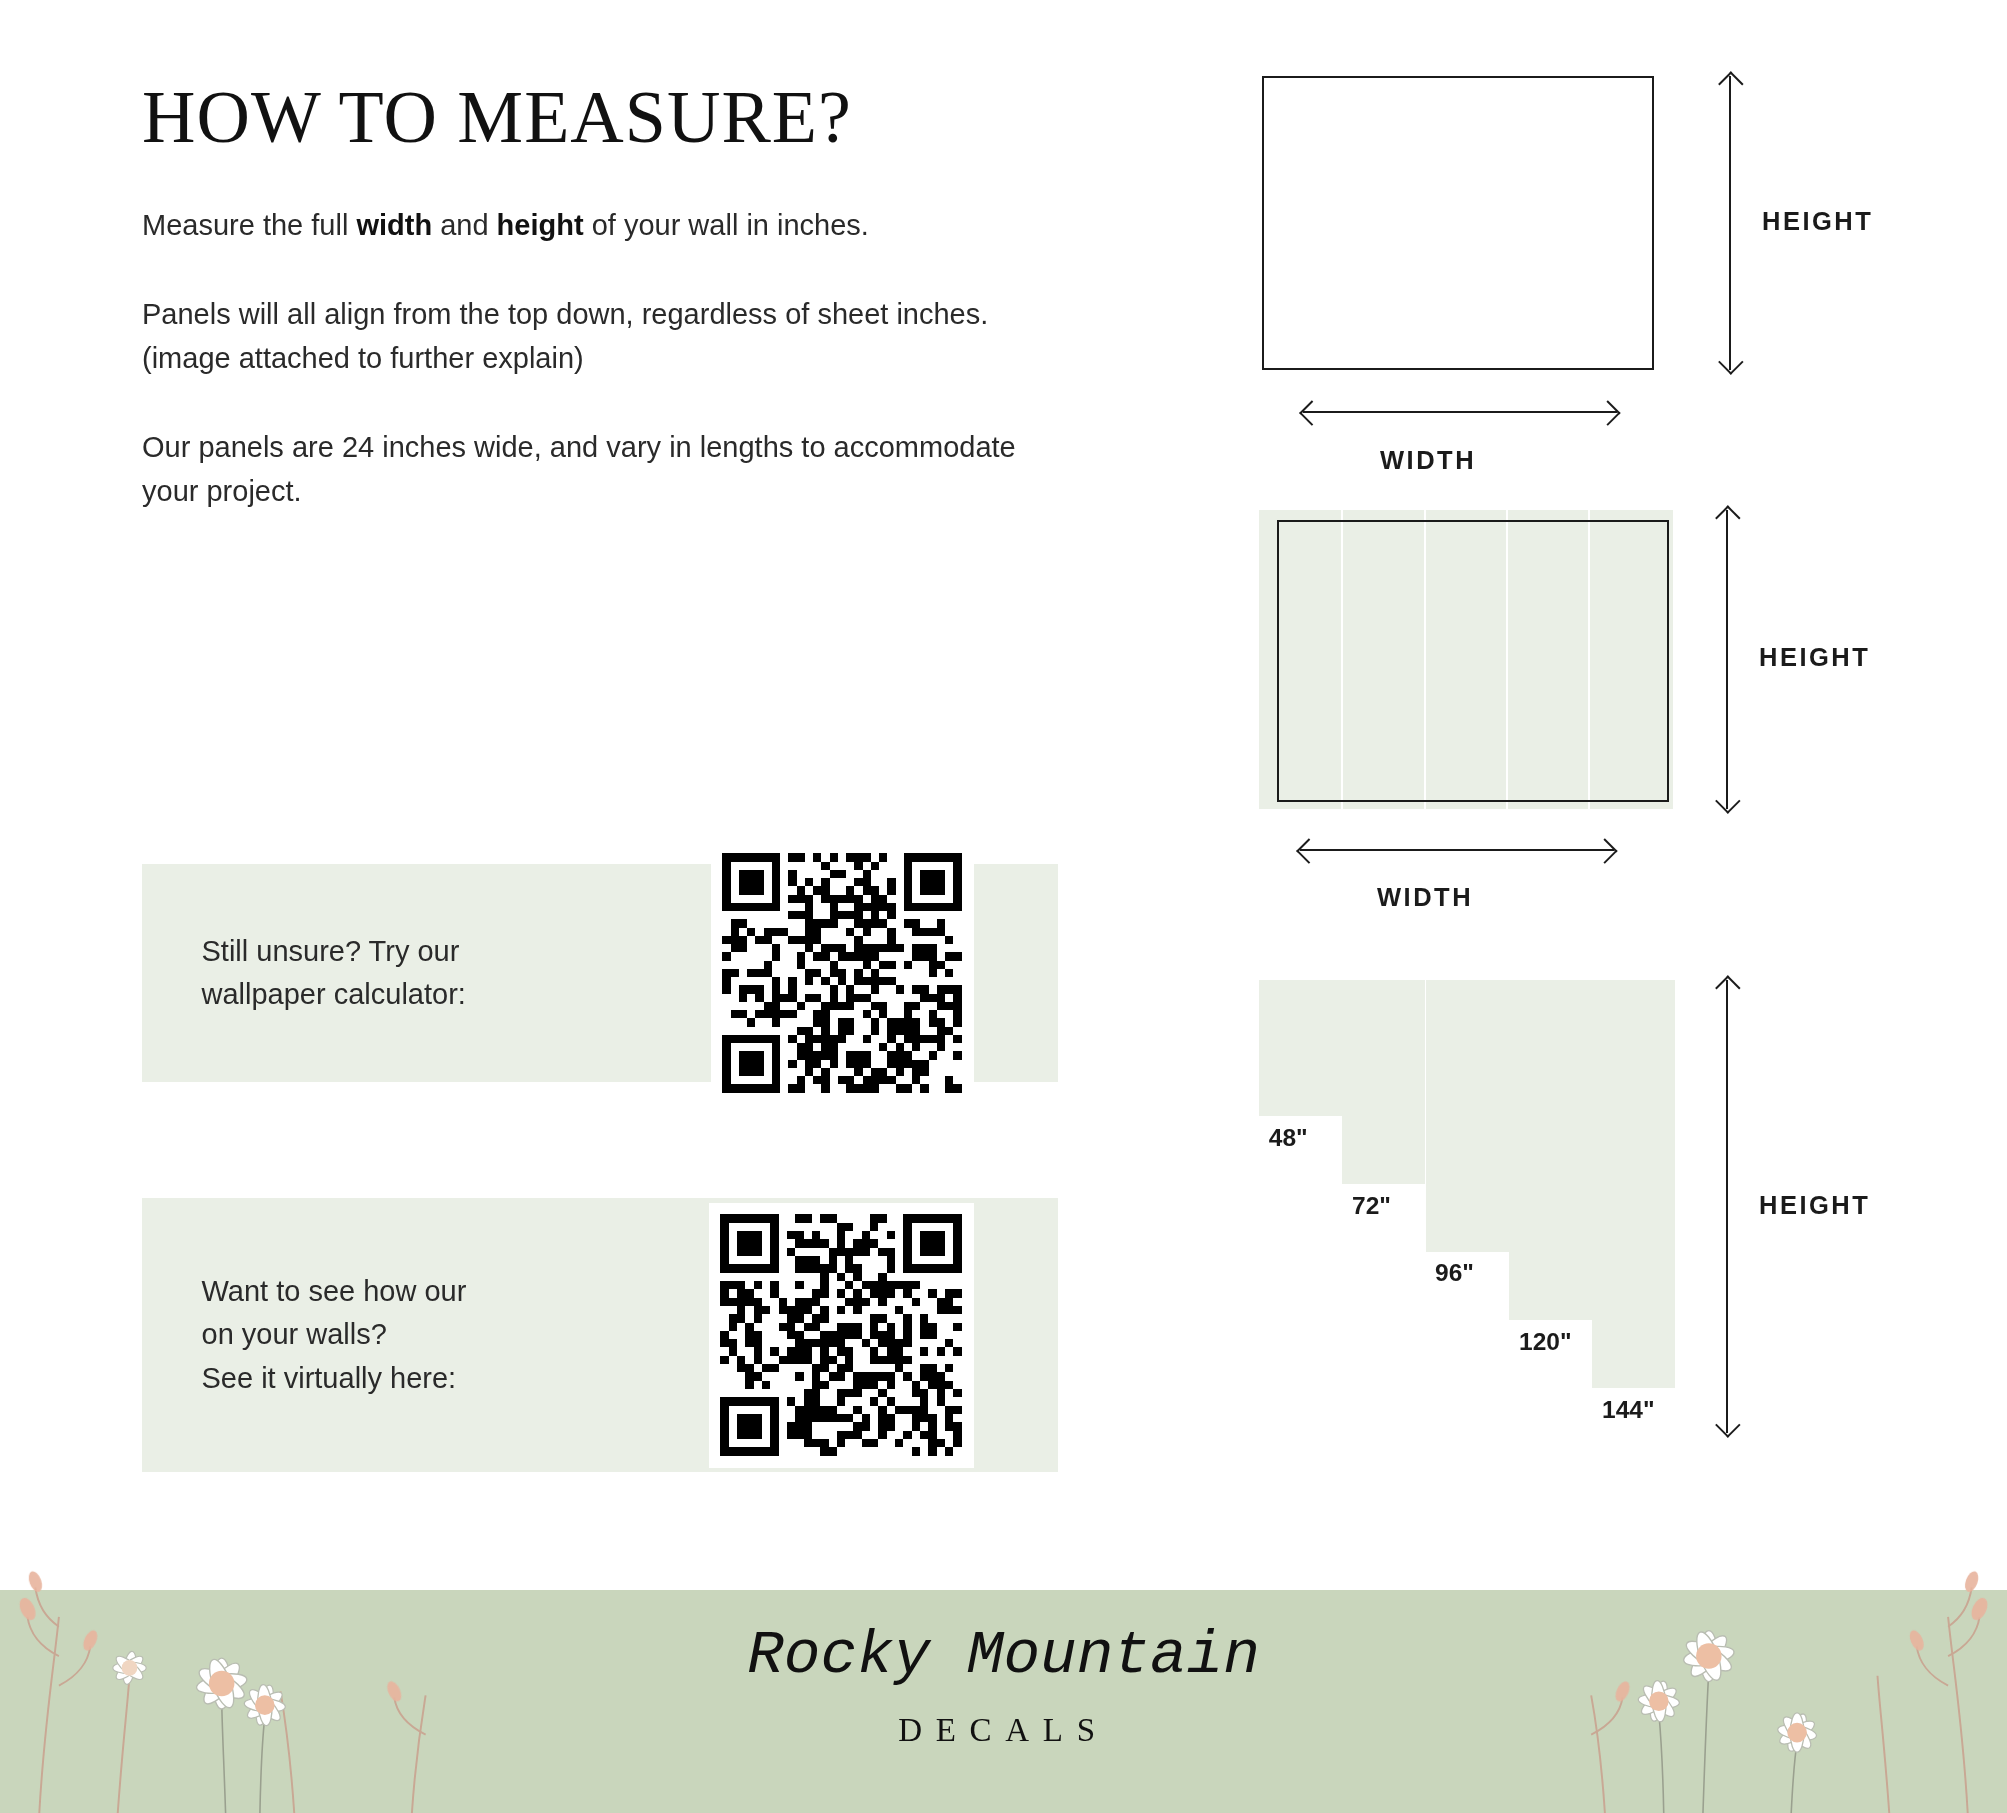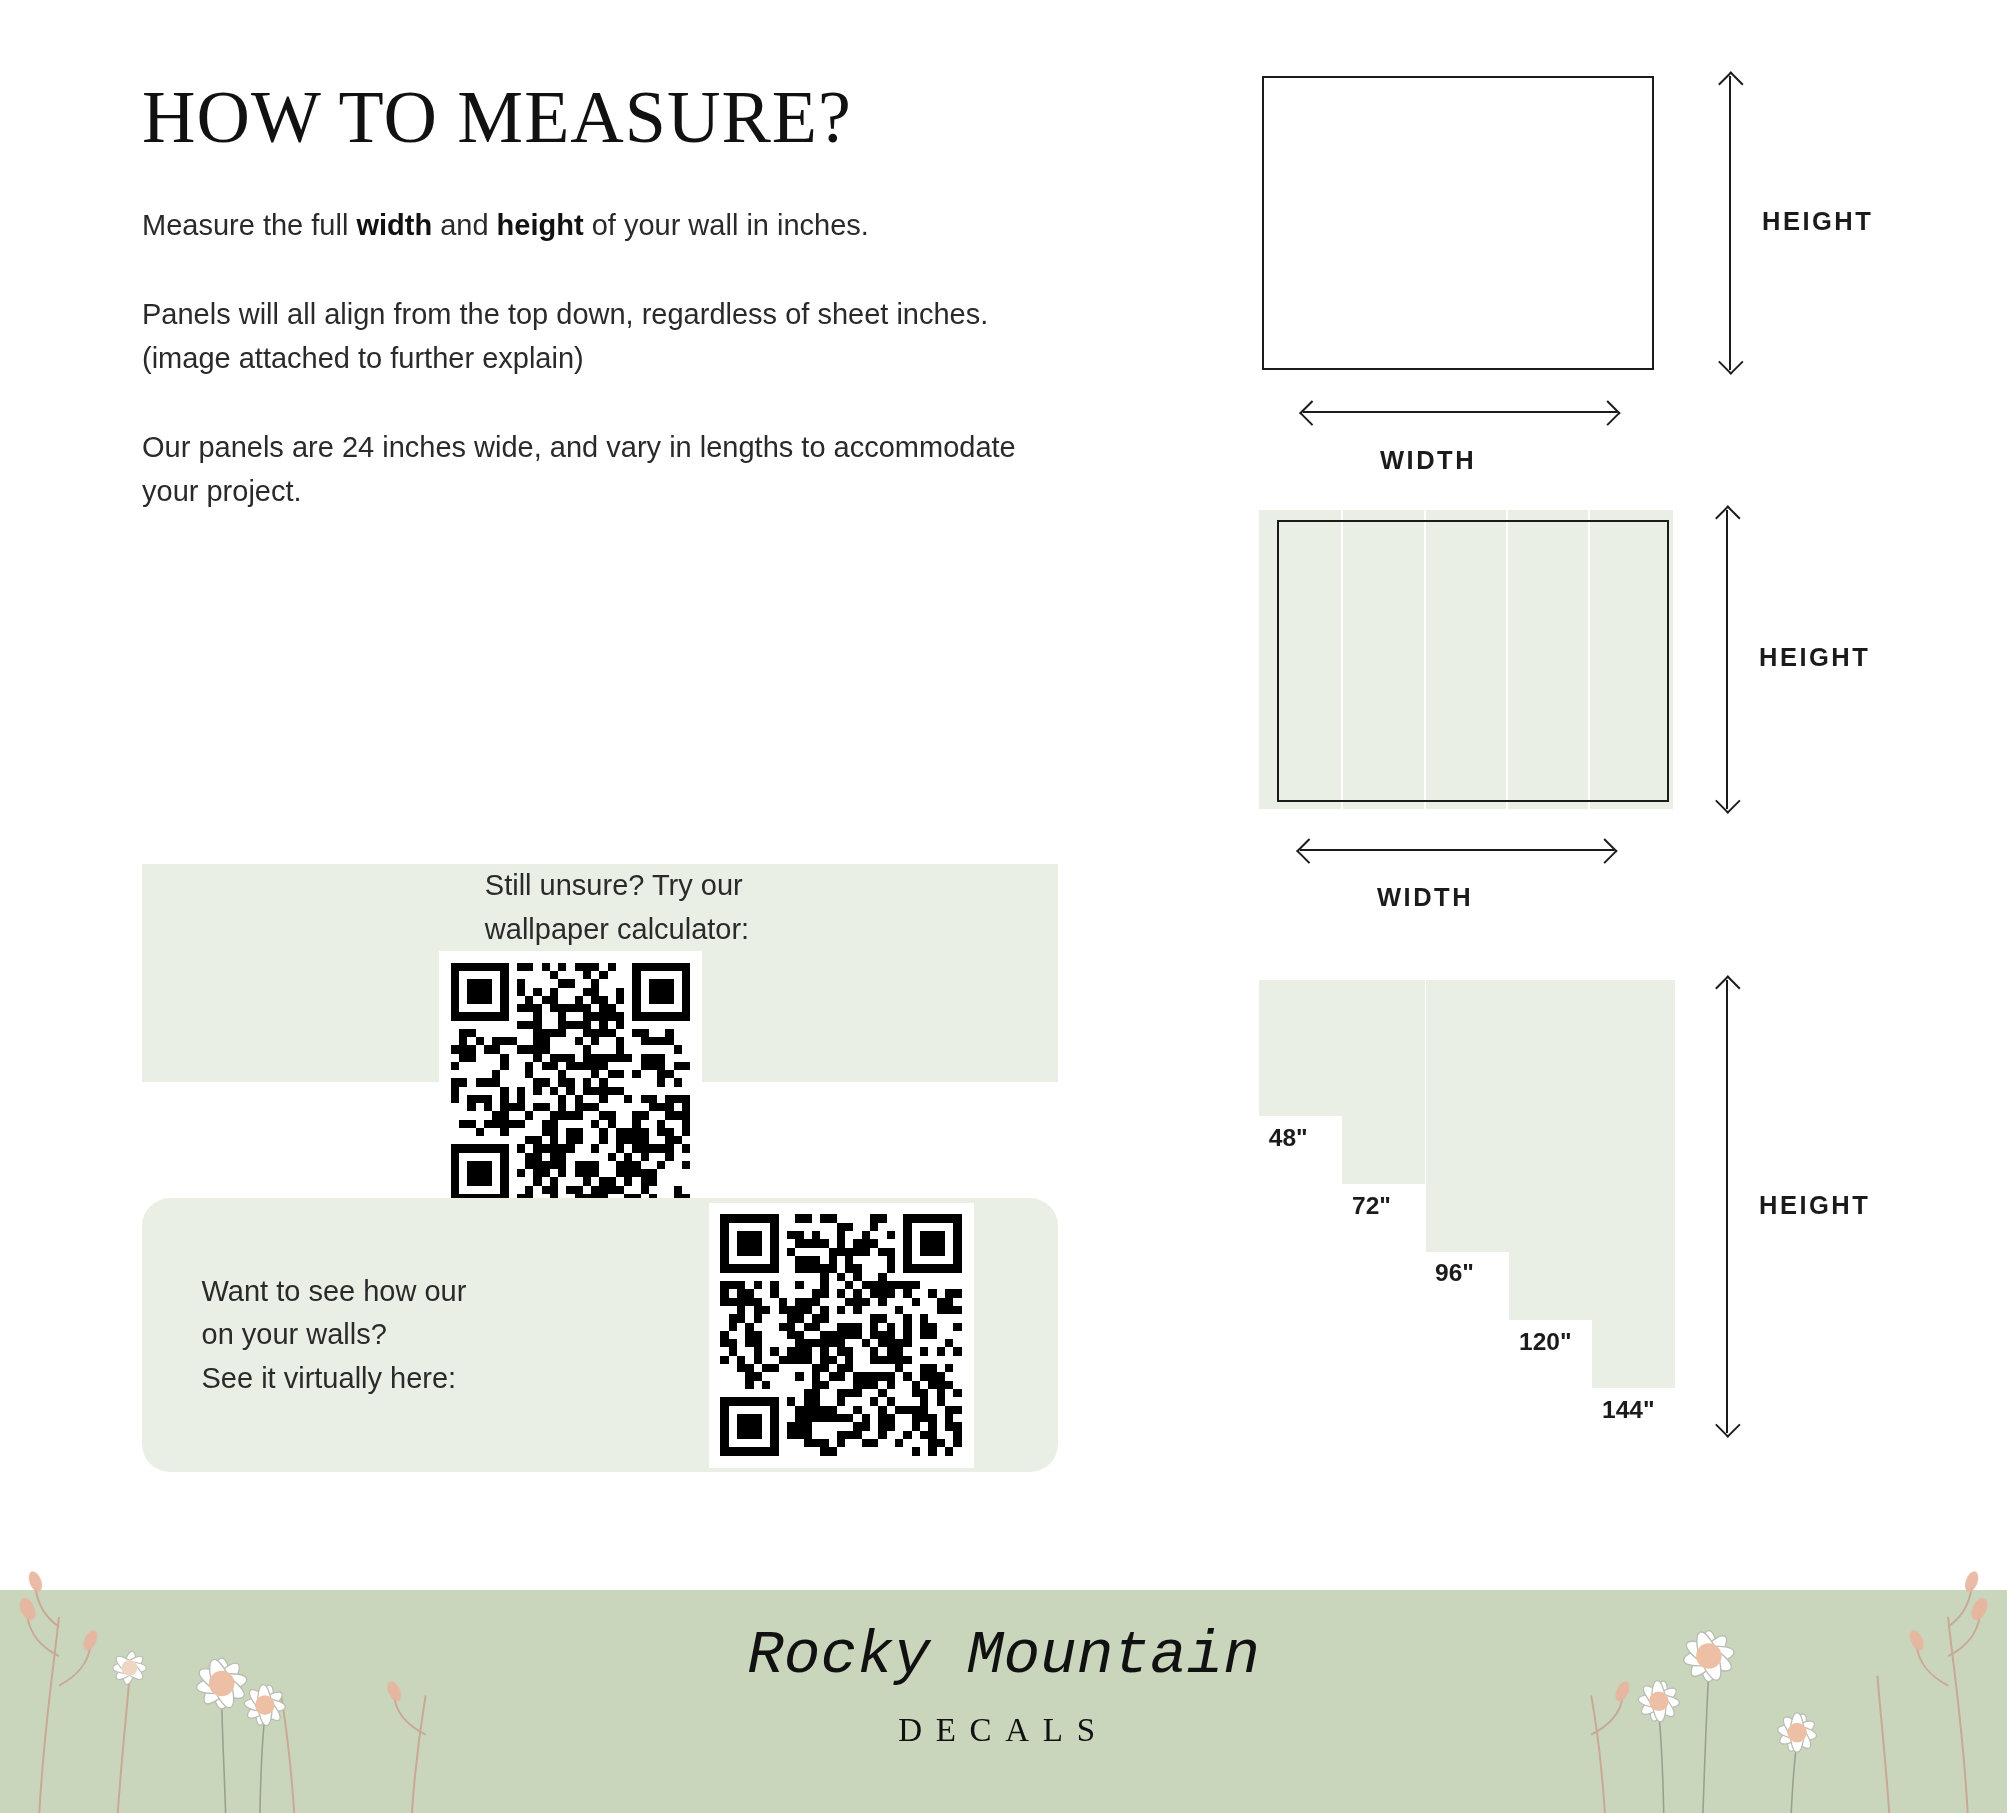--- a/index.html
+++ b/index.html
@@ -45,22 +45,22 @@
   .qr-card {
     position: absolute;
     left: 142px;
     width: 916px;
     background: #eaefe6;
     display: flex;
     align-items: center;
     box-sizing: border-box;
     padding: 0 25.5px;
   }
-  #qr-card-calculator { top: 864px; height: 218px; flex-direction: column; }
-  #qr-card-visualizer { top: 1198px; height: 274px; border-radius: 28px; }
+  #qr-card-calculator { top: 864px; height: 218px; }
+  #qr-card-visualizer { top: 1198px; height: 274px; }
 
   .qr-text {
     font-size: 29px;
     line-height: 1.5;
     color: #2a2a2a;
     flex: 1;
     padding-left: 34px;
   }
   .qr-box {
     width: 265px;

